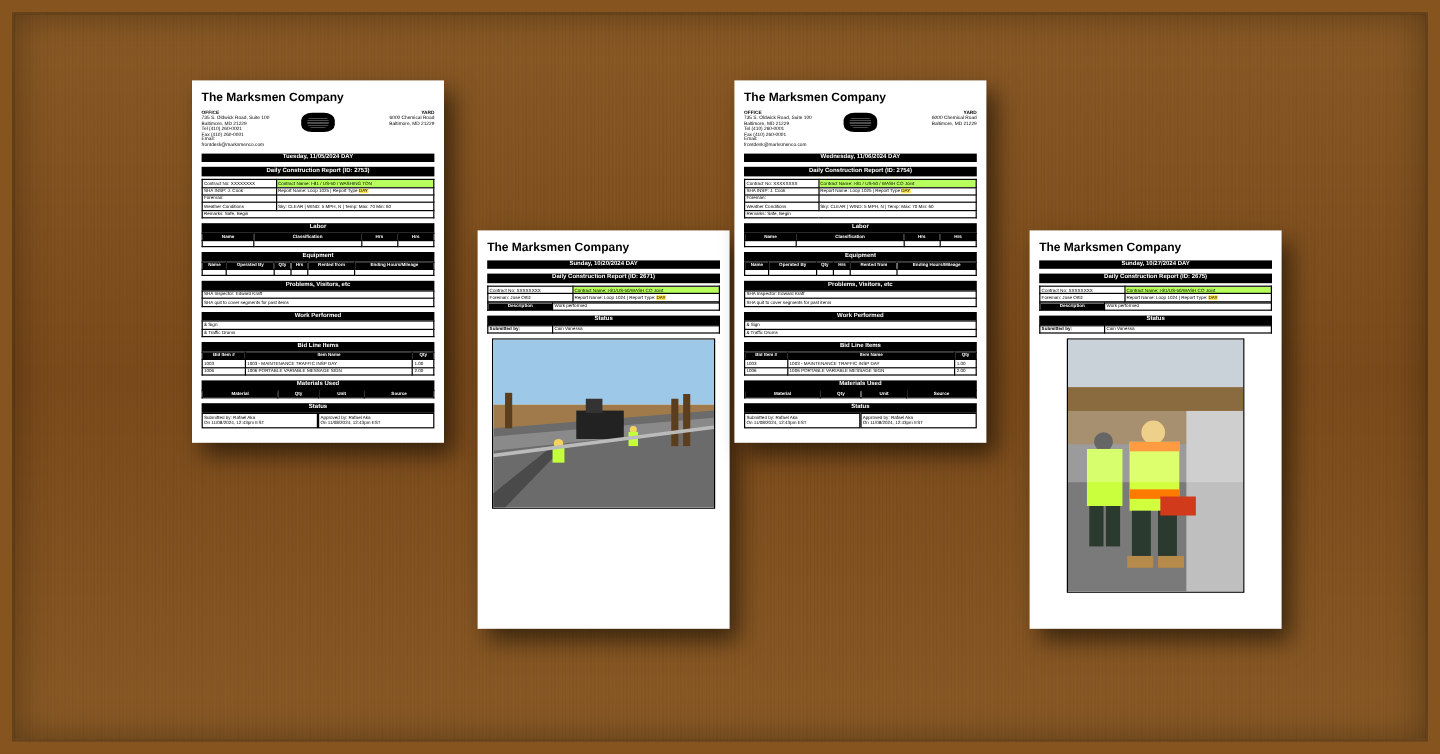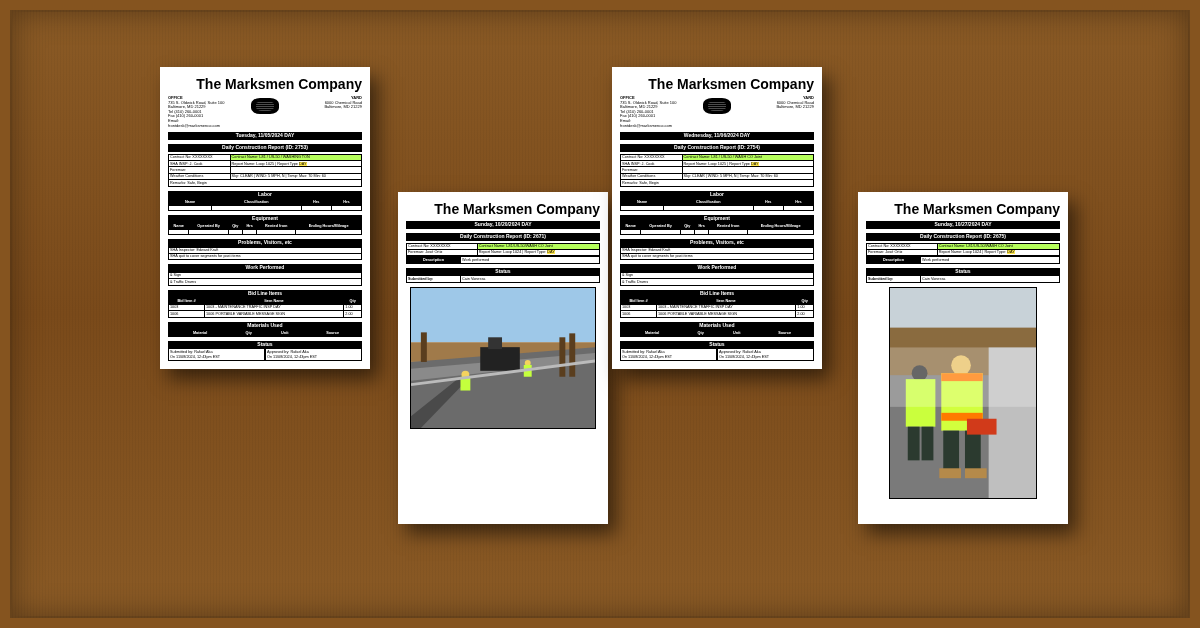--- a/index.html
+++ b/index.html
@@ -27,23 +27,23 @@
     box-shadow: 8px 10px 18px rgba(0,0,0,0.55);
     padding: 6px 8px 10px;
     font-size: 4.2px;
     line-height: 1.15;
     color: #000;
   }
   .sheet.tall { height: 302px; }
   .sheet.med  { height: 332px; }
 
   .company-title {
-    text-align: right;
+    text-align: left;
     font-weight: bold;
-    font-size: 14px;
+    font-size: 10px;
     margin: 3px 0 4px;
   }
 
   .hdr-row { display: flex; justify-content: space-between; font-size: 4px; }
   .hdr-col { width: 33%; }
   .hdr-col.logo-col { text-align: center; }
   .hdr-col.right { text-align: right; }
   .logo {
     display: inline-block;
     width: 28px; height: 16px;

